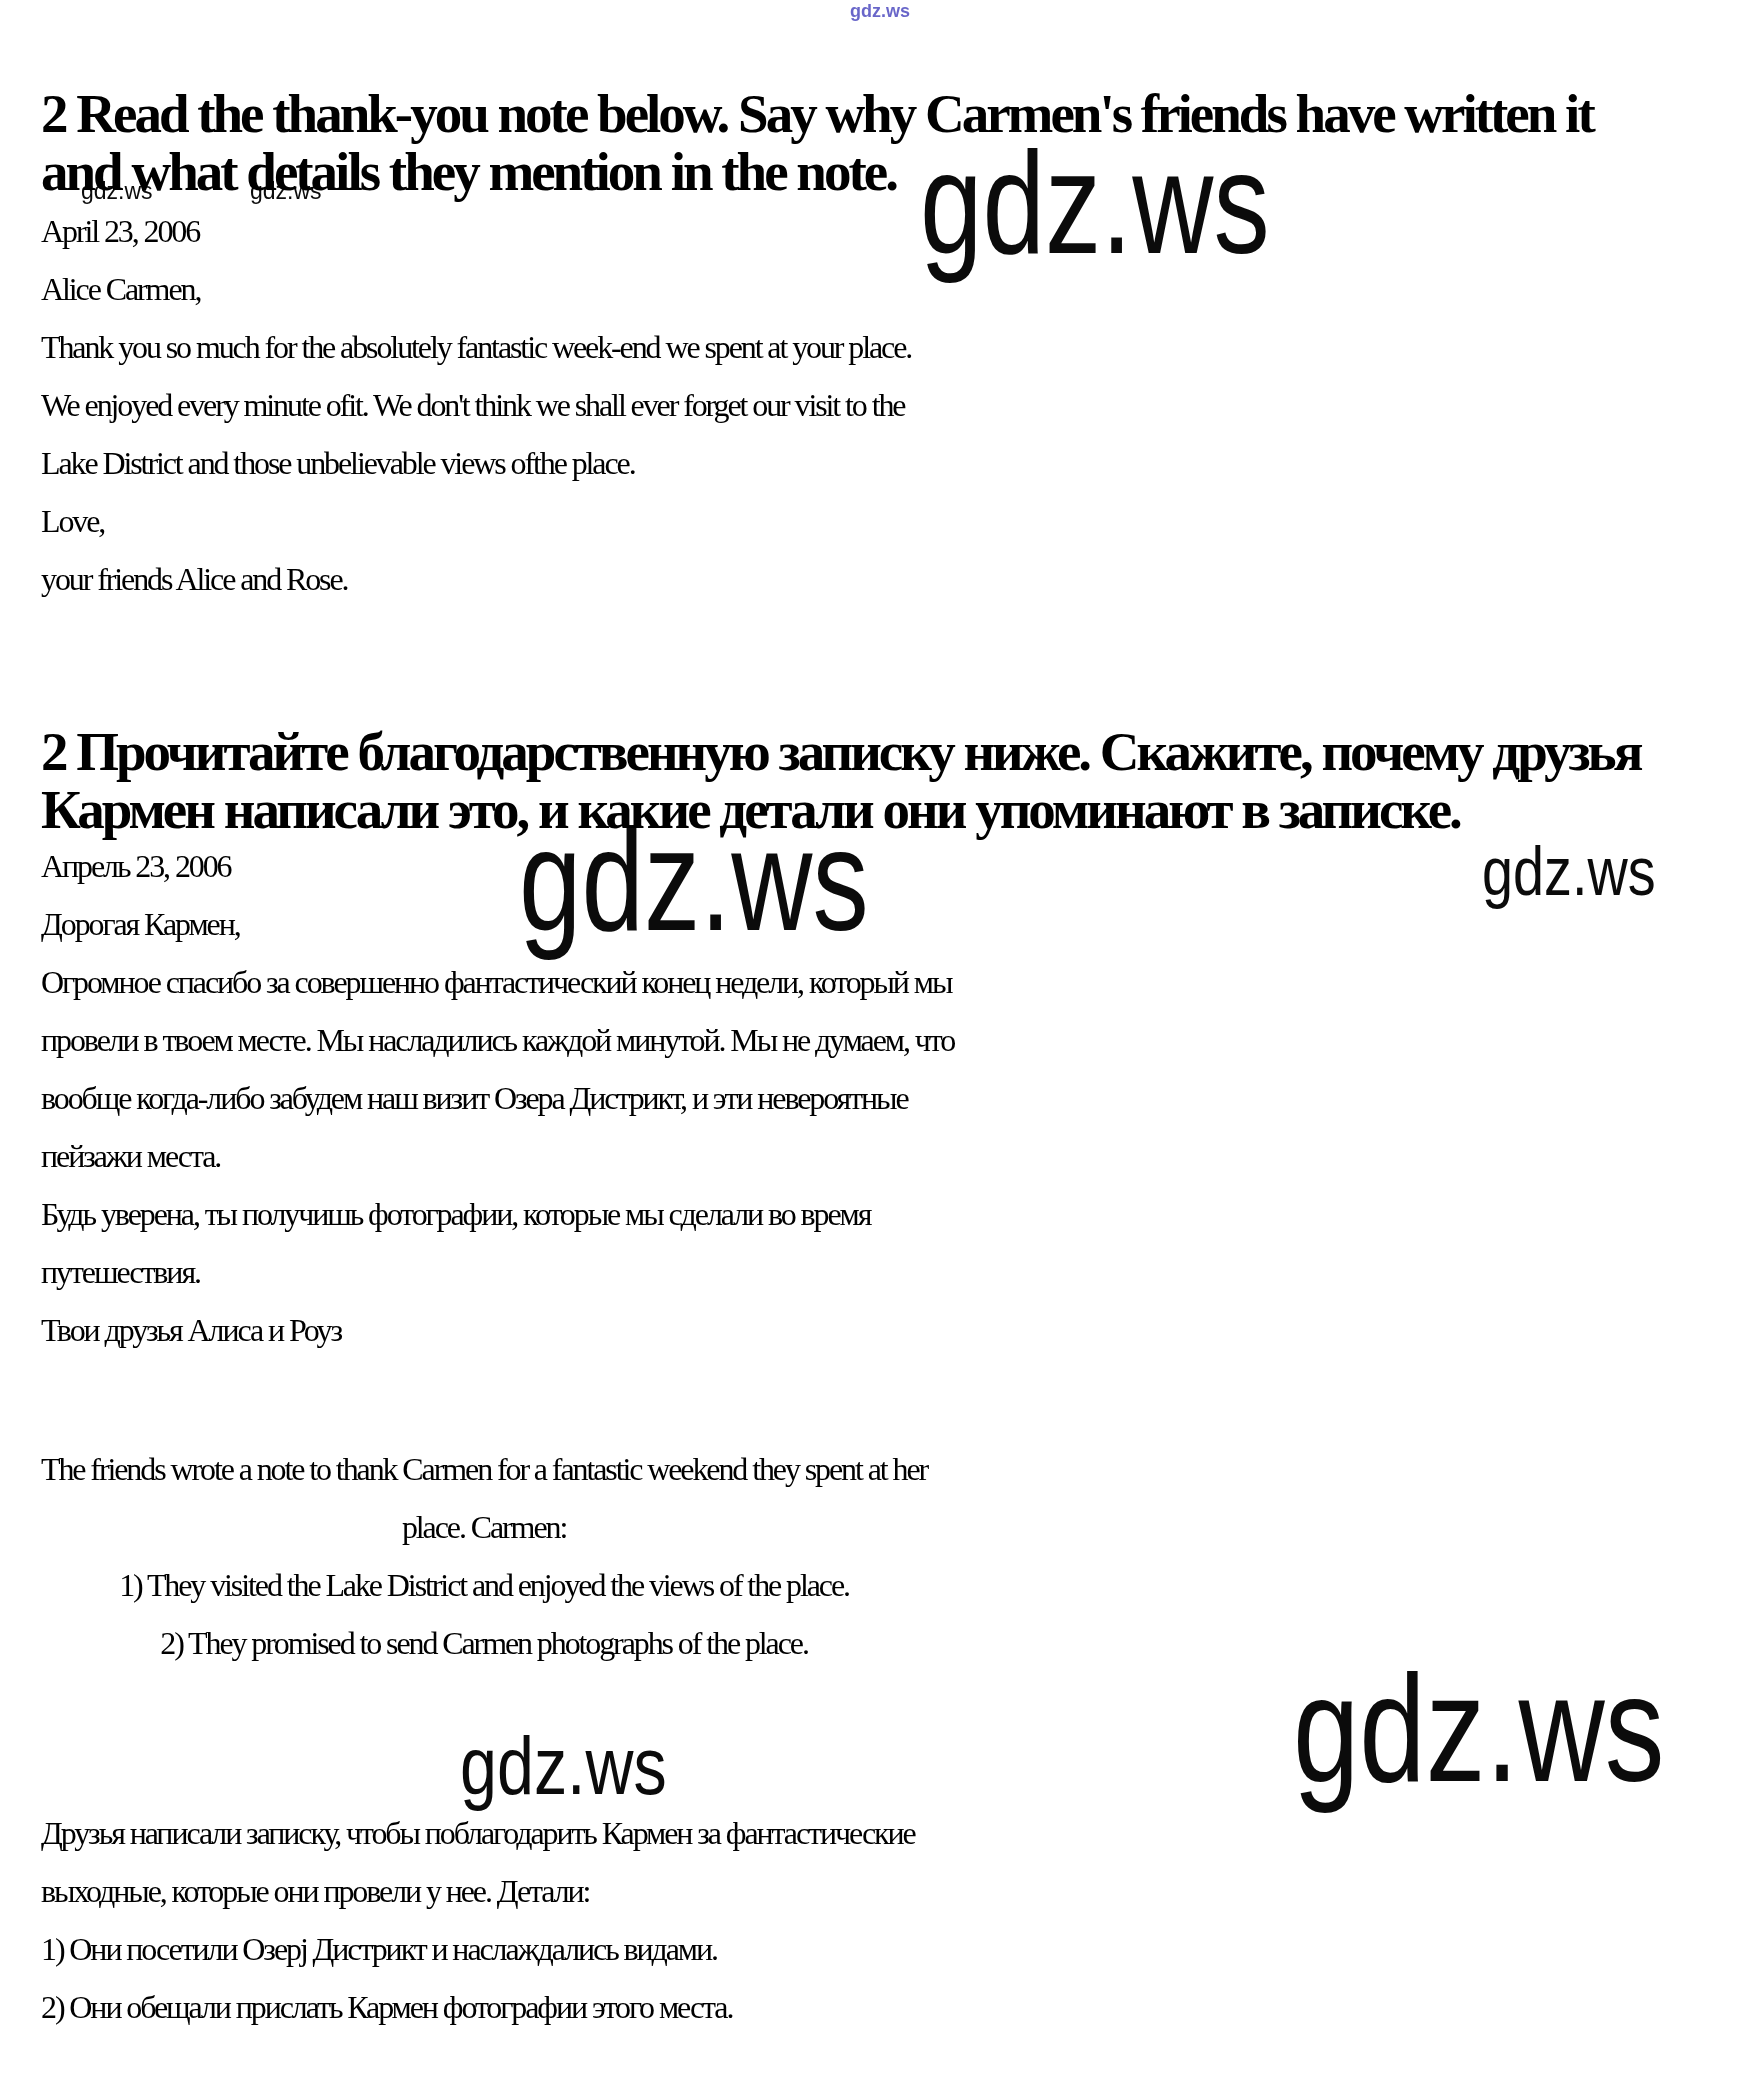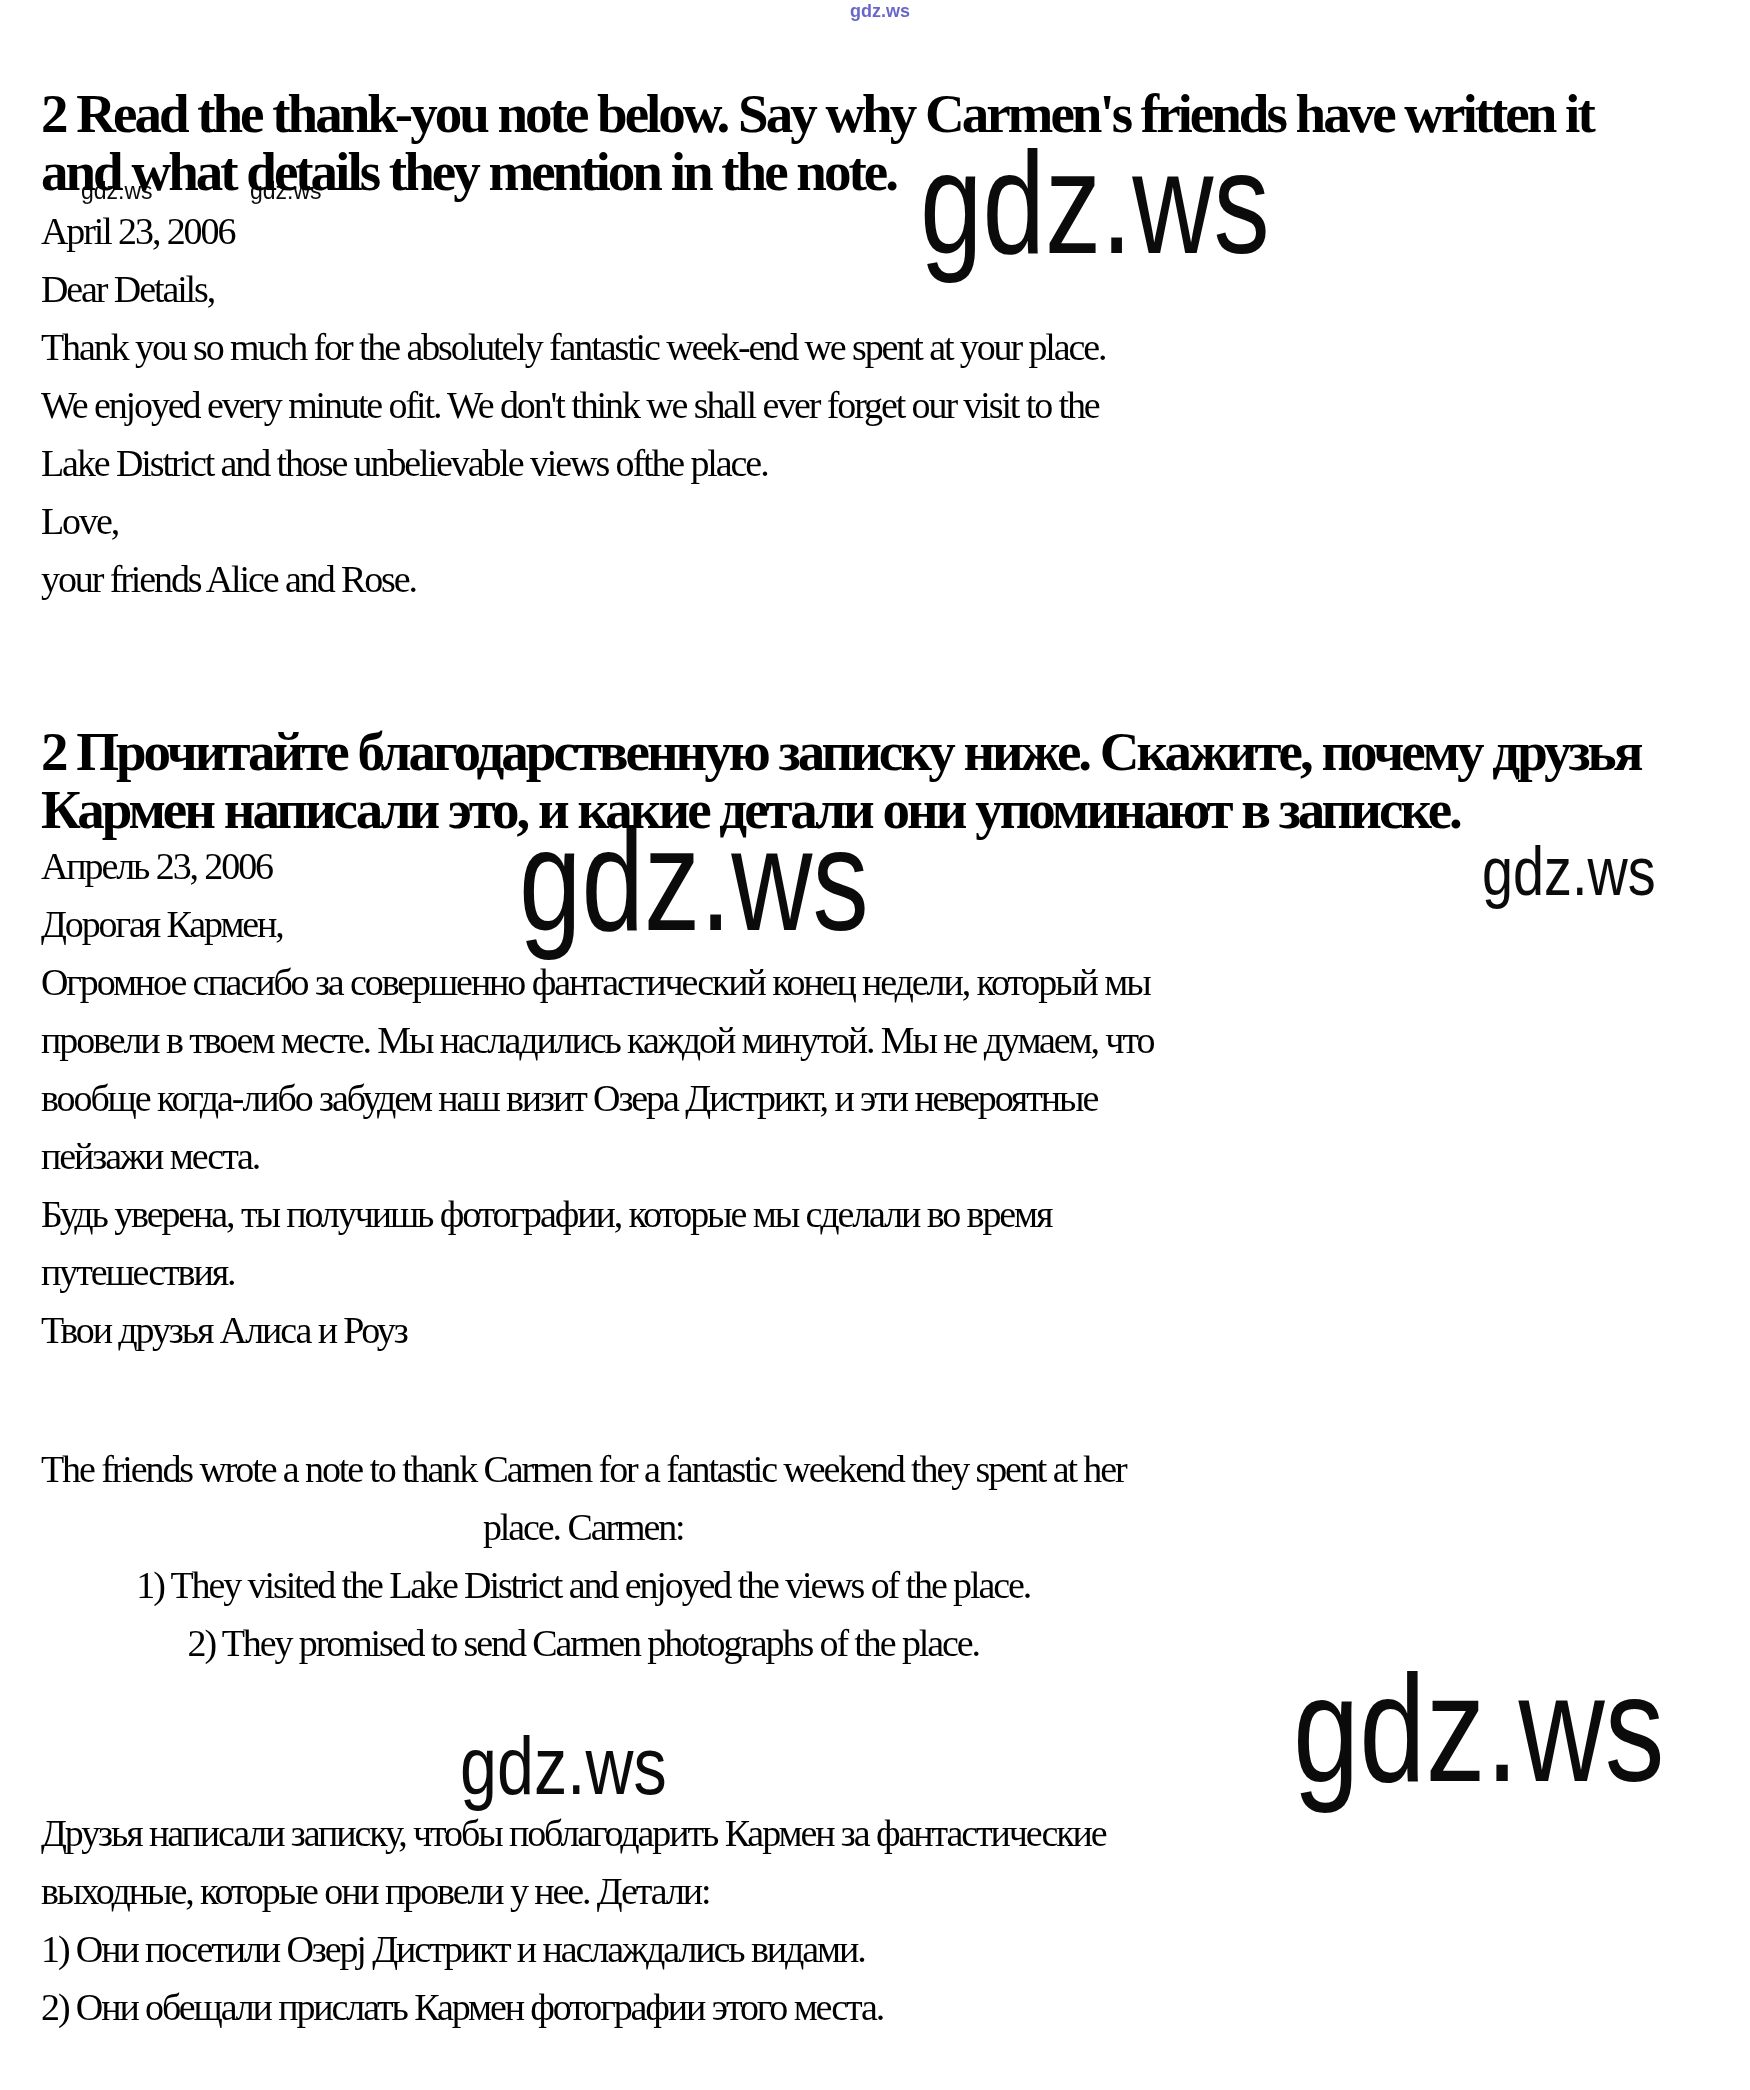--- a/index.html
+++ b/index.html
@@ -6,21 +6,21 @@
   body {
     width: 1750px; height: 2091px;
     background: #ffffff;
     color: #000000;
     font-family: "Liberation Serif", serif;
     overflow: hidden;
     position: relative;
   }
   .block { position: absolute; left: 41px; }
   .line {
-    font-size: 38px;
+    font-size: 32px;
     line-height: 58px;
     letter-spacing: -2.1px;
     white-space: nowrap;
   }
   .heading .line {
     font-weight: bold;
     font-size: 55px;
     letter-spacing: -3px;
   }
   
@@ -61,21 +61,21 @@
 <div class="wm" id="wm-med4">gdz.ws</div>
 <div class="wm" id="wm-big5">gdz.ws</div>
 
 <div class="block heading" id="heading-en">
   <div class="line">2 Read the thank-you note below. Say why Carmen's friends have written it</div>
   <div class="line">and what details they mention in the note.</div>
 </div>
 
 <div class="block" id="note-en">
   <div class="line">April 23, 2006</div>
-  <div class="line">Dear Details,</div>
+  <div class="line">Alice Carmen,</div>
   <div class="line">Thank you so much for the absolutely fantastic week-end we spent at your place.</div>
   <div class="line">We enjoyed every minute ofit. We don't think we shall ever forget our visit to the</div>
   <div class="line">Lake District and those unbelievable views ofthe place.</div>
   <div class="line">Love,</div>
   <div class="line">your friends Alice and Rose.</div>
 </div>
 
 <div class="block heading" id="heading-ru">
   <div class="line">2 Прочитайте благодарственную записку ниже. Скажите, почему друзья</div>
   <div class="line">Кармен написали это, и какие детали они упоминают в записке.</div>

